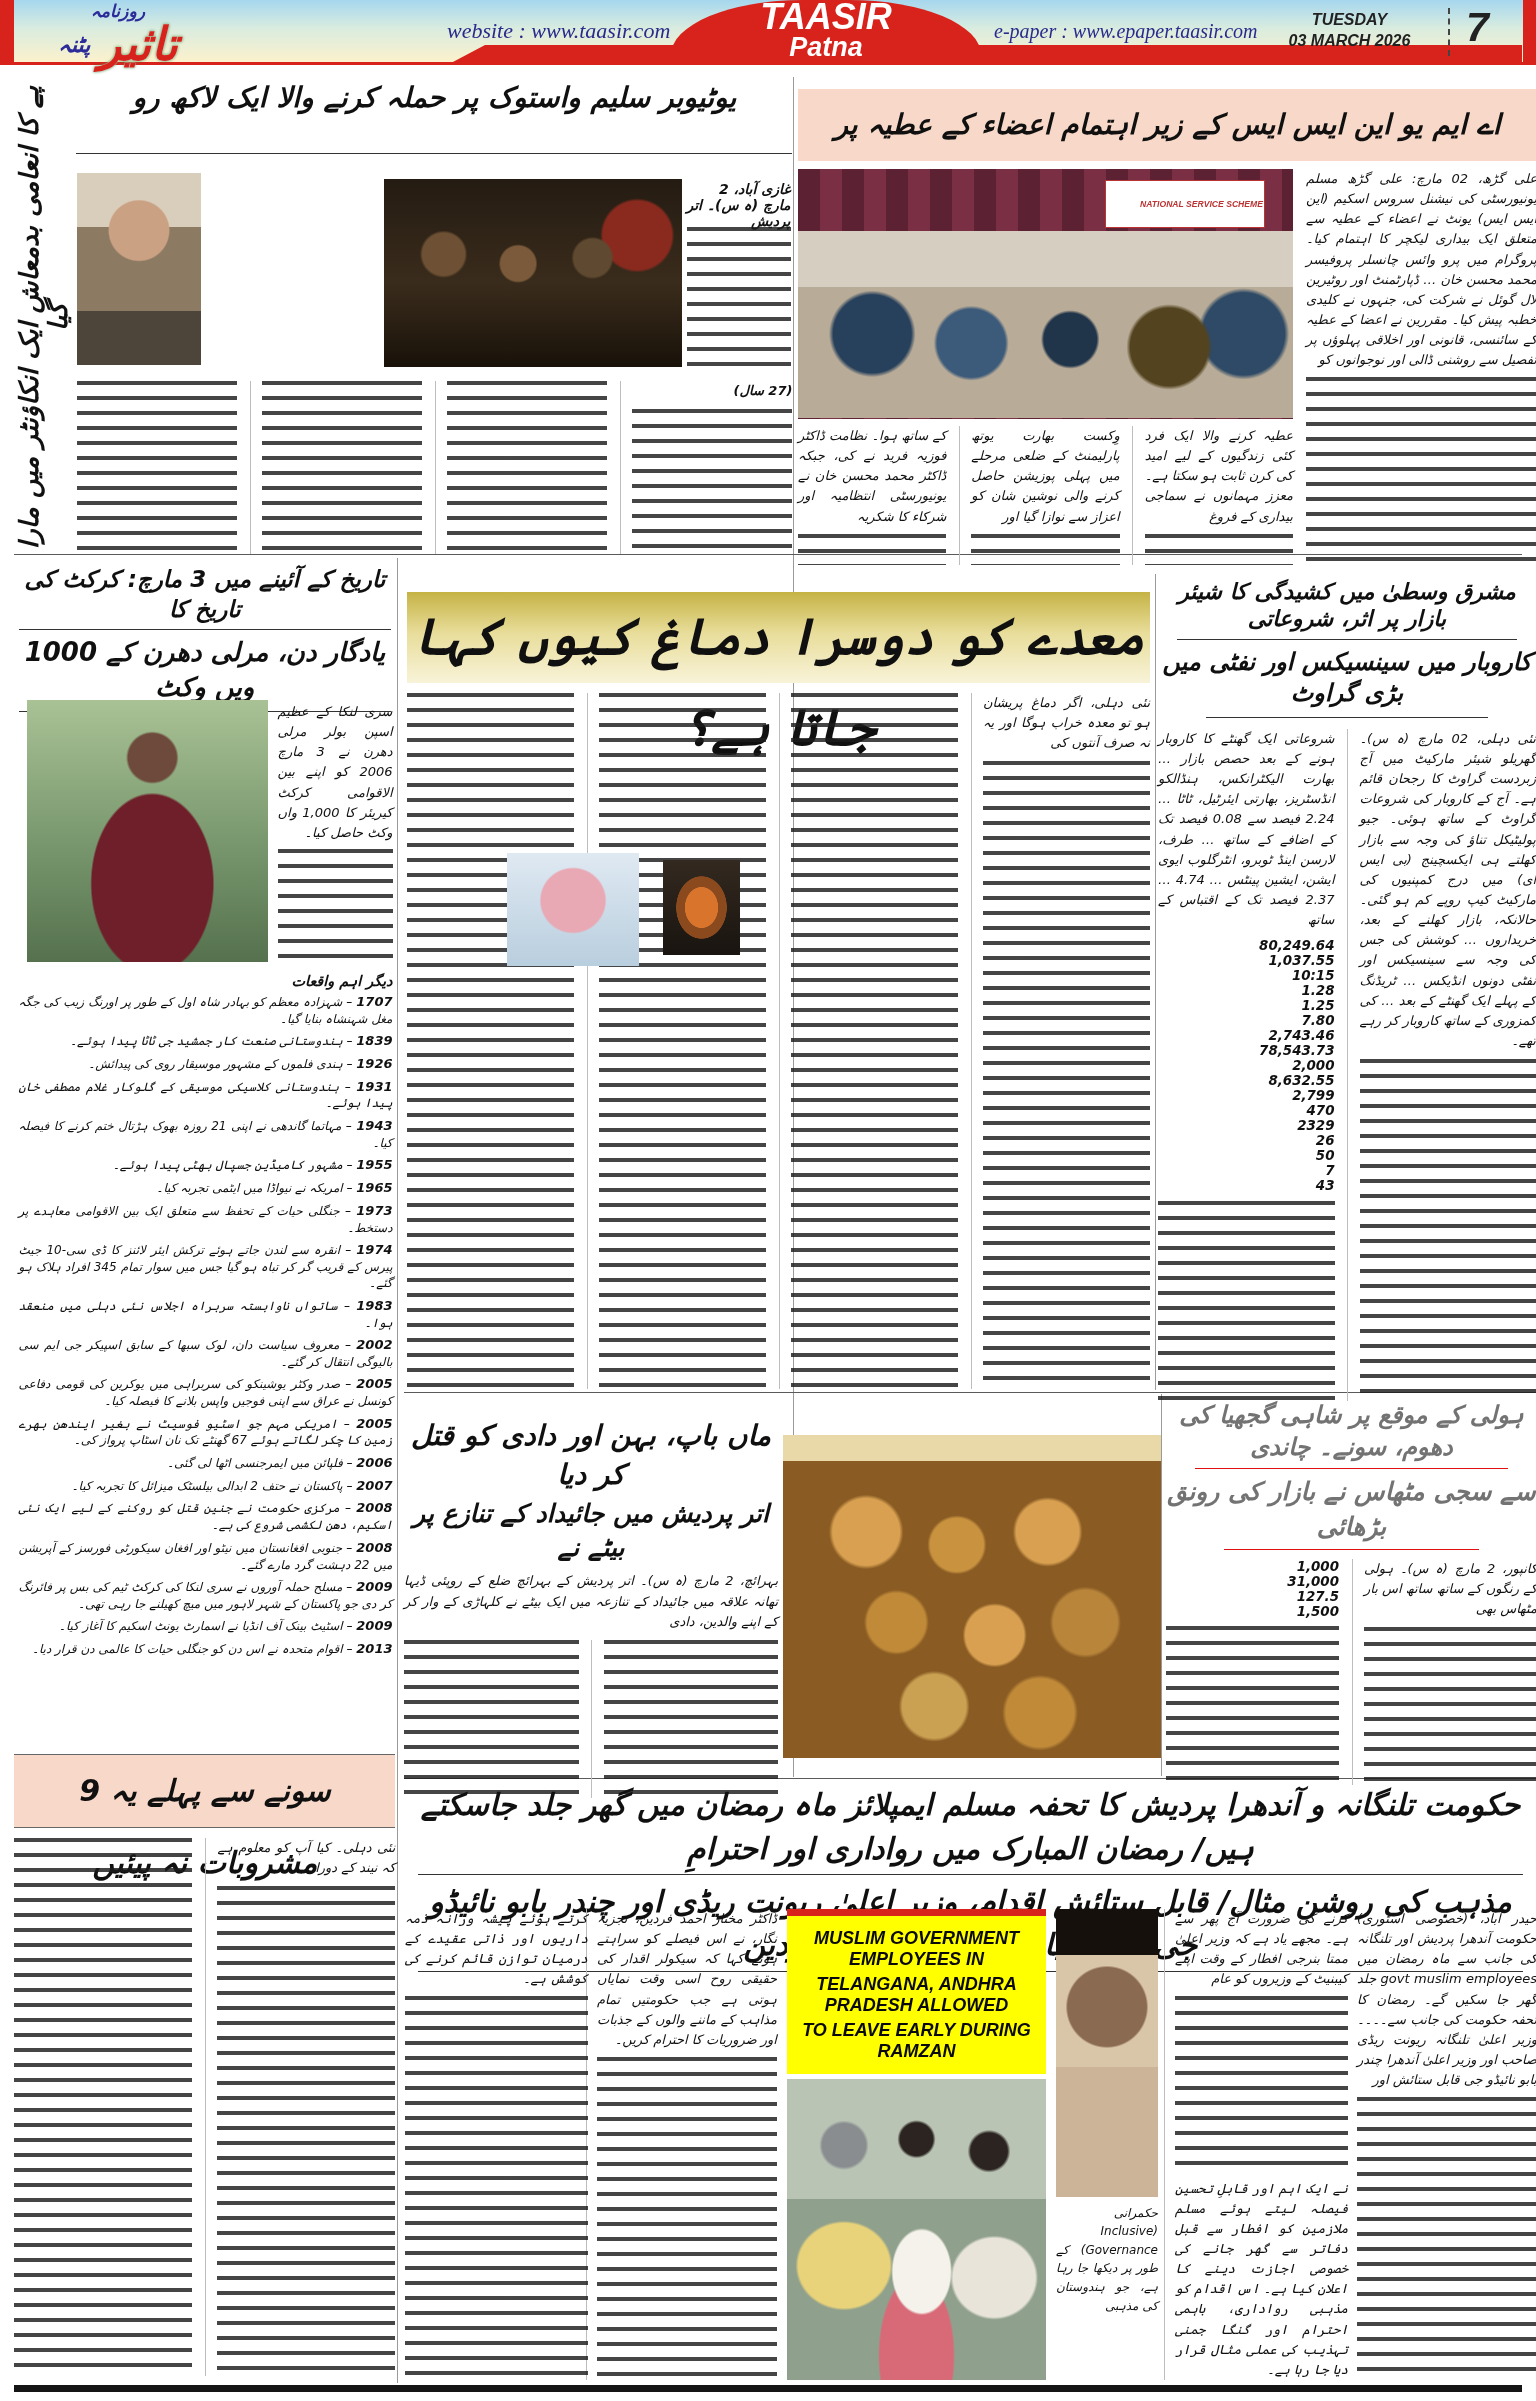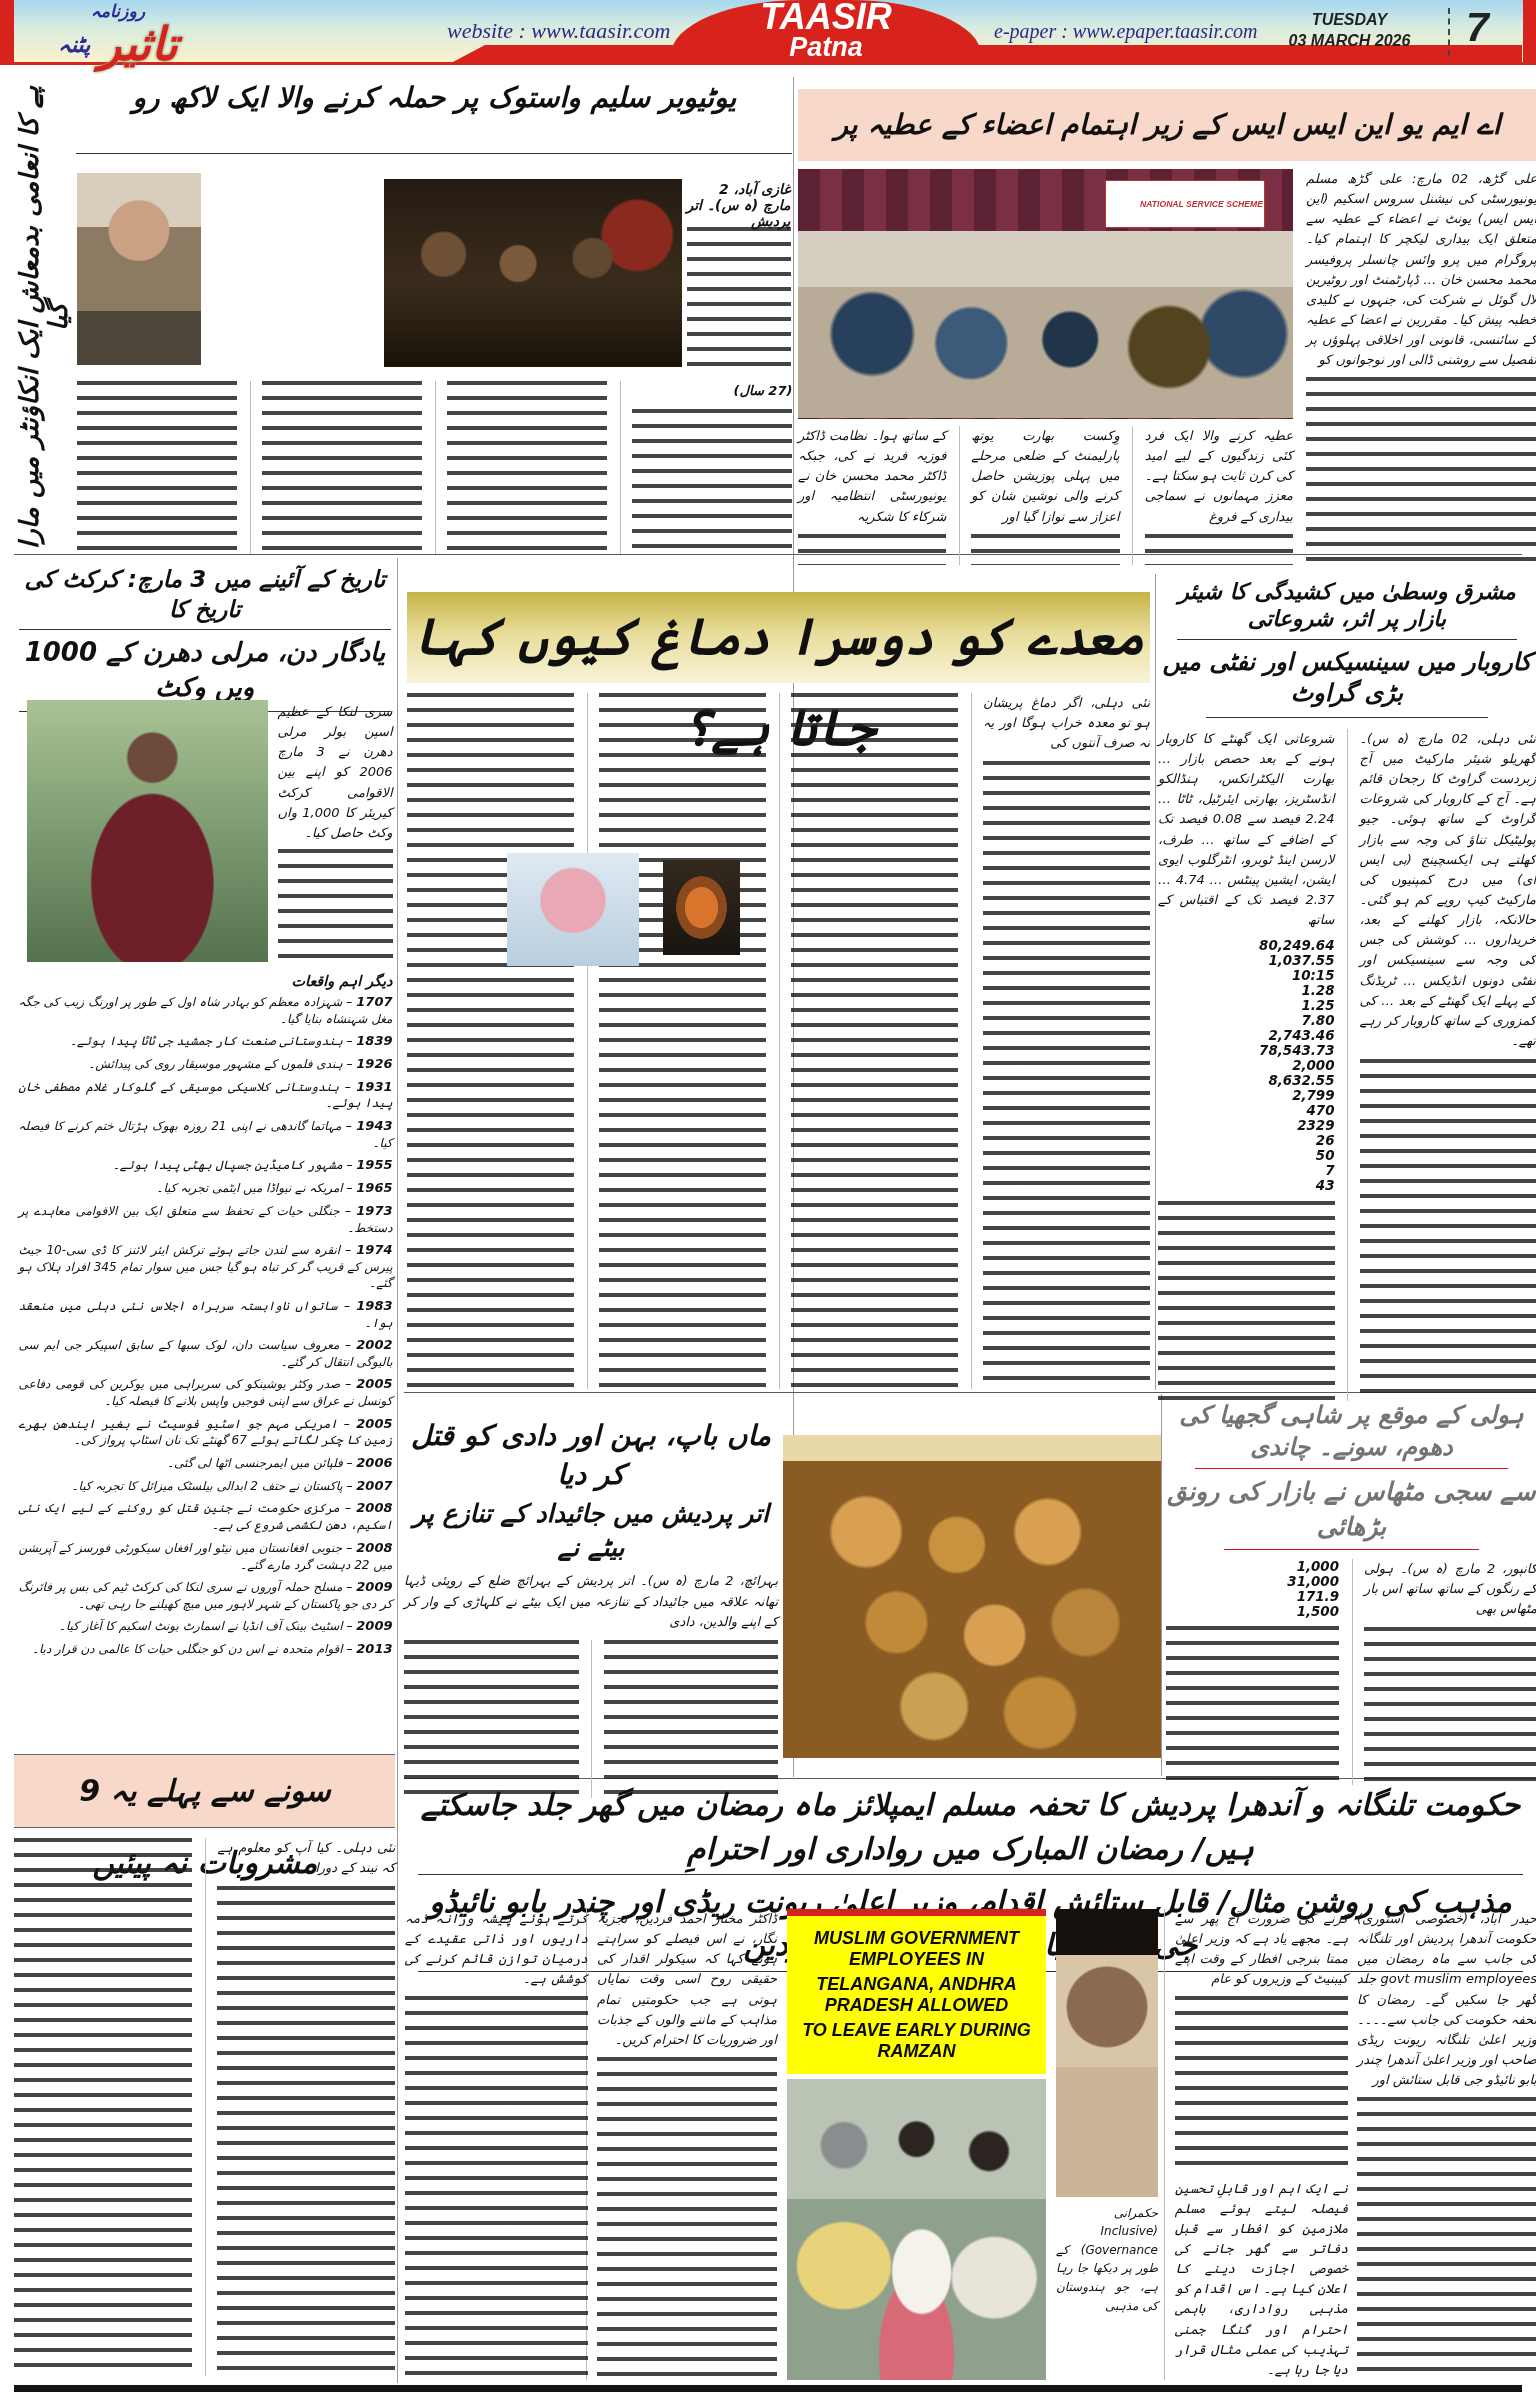--- a/index.html
+++ b/index.html
@@ -360,21 +360,21 @@
     <div class="cols" style="margin-top:8.6px;height:226px;">
       <div class="c">
         <div class="body-txt">کانپور، 2 مارچ (ہ س)۔ ہولی کے رنگوں کے ساتھ ساتھ اس بار مٹھاس بھی</div>
         <div class="g"></div>
       </div>
       <div class="c">
         <div>
 
         <div class="fig">1,000</div>
             <div class="fig">31,000</div>
-            <div class="fig">171.9</div>
+            <div class="fig">127.5</div>
             <div class="fig">1,500</div>
           </div>
         <div class="g"></div>
       </div>
     </div>
   </div>
 
   <div class="abs rtl" style="left:404px;top:1783px;width:1133px;height:600px;">
     <div class="hl ctr" style="font-size:30px;line-height:1.45;">حکومت تلنگانہ و آندھرا پردیش کا تحفہ مسلم ایمپلائز ماہ رمضان میں گھر جلد جاسکتے ہیں/ رمضان المبارک میں رواداری اور احترامِ</div>
     <div class="rule2" style="margin:3.8px 14.4px 0 14.4px;"></div>

